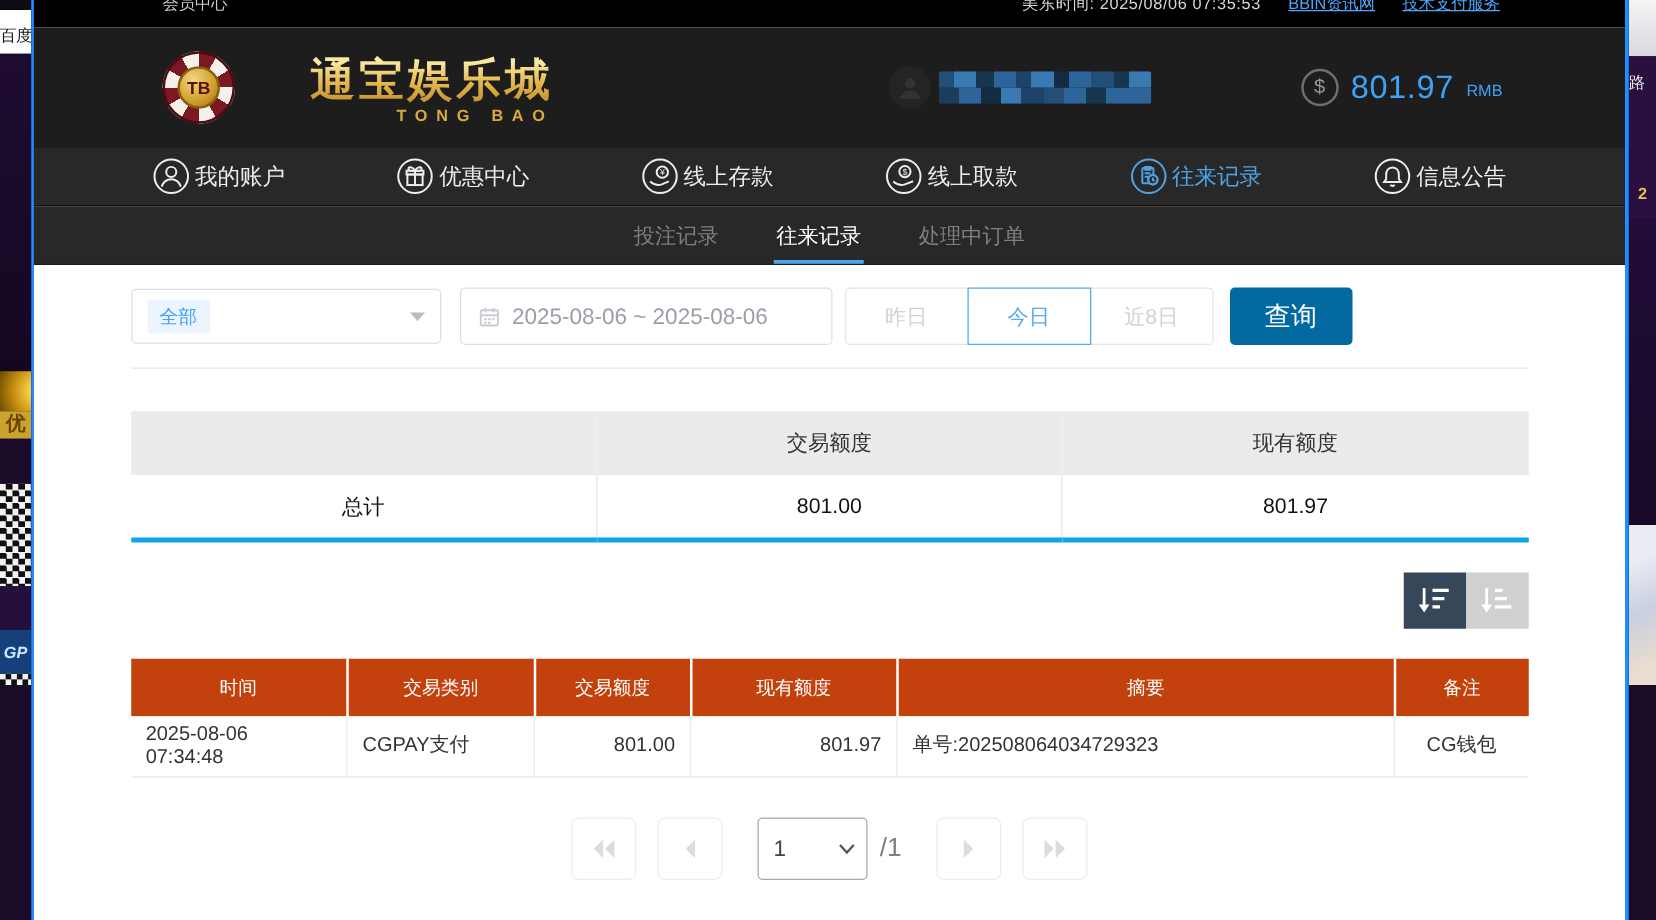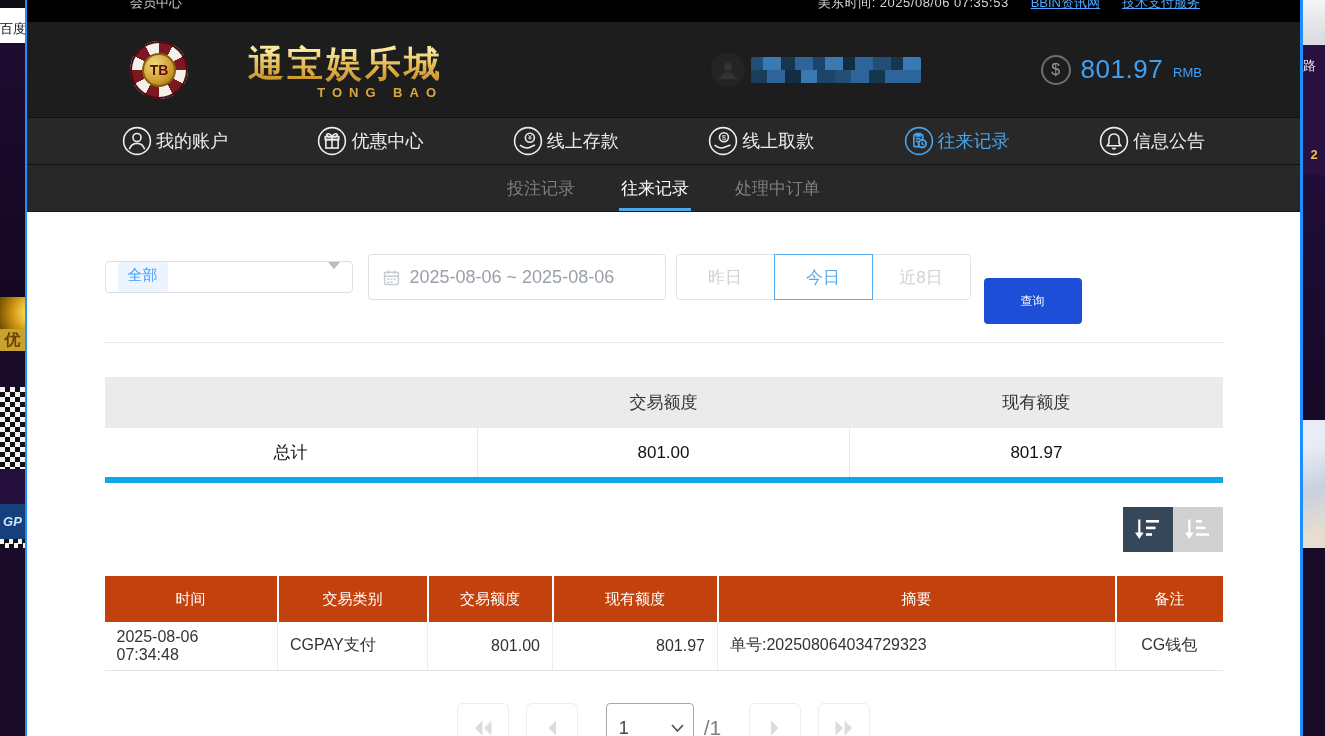--- a/index.html
+++ b/index.html
@@ -89,35 +89,35 @@
   .subtab { color:#7f7f7f; font-size:17px; display:flex; align-items:center; position:relative; cursor:pointer; padding:0 2px; }
   .subtab.active { color:#fff; }
   .subtab.active::after { content:""; position:absolute; left:0; right:0; bottom:0; height:3px; background:#4da7ea; }
 
   
   .content { background:#fff; flex:1; }
   .inner { width:1118px; margin:0 auto; }
 
   
   .filter-row { display:flex; align-items:center; margin-top:18px; padding-bottom:18px; border-bottom:1px solid #e8e8e8; }
-  .select-box { width:248px; height:32px; border:1px solid #dcdfe6; border-radius:4px; display:flex; padding:0 12px; cursor:pointer; background:#fff; }
+  .select-box { width:248px; height:44px; border:1px solid #dcdfe6; border-radius:4px; display:flex; align-items:center; padding:0 12px; cursor:pointer; background:#fff; }
   .tag { background:#ecf5ff; color:#409eff; font-size:15px; padding:4px 10px; border-radius:3px; }
   .caret { margin-left:auto; width:0; height:0; border-left:6px solid transparent; border-right:6px solid transparent; border-top:7px solid #b8bcc4; }
   .date-box { width:298px; height:46px; border:1px solid #dcdfe6; border-radius:4px; display:flex; align-items:center; gap:10px; padding:0 14px; margin-left:15px; color:#9aa0a8; font-size:18px; cursor:pointer; background:#fff; }
   .quick-group { display:flex; margin-left:10px; }
   .quick-btn { width:99px; height:46px; background:#fff; border:1px solid #e4e4e4; color:#d2d2d2; font-size:17px; cursor:pointer; margin-left:-1px; }
   .quick-btn:first-child { border-radius:4px 0 0 4px; margin-left:0; }
   .quick-btn:last-child { border-radius:0 4px 4px 0; }
   .quick-btn.active { border:1px solid #55aaee; color:#55aaee; position:relative; z-index:1; }
-  .search-btn { width:98px; height:46px; margin-left:13px; background:#1d4ed8; border:none; border-radius:4px; color:#fff; font-size:12px; cursor:pointer;margin-top:48px; }
+  .search-btn { width:98px; height:46px; margin-left:13px; background:#0369a1; border:none; border-radius:4px; color:#fff; font-size:21px; cursor:pointer; }
 
   
   .summary { width:100%; border-collapse:collapse; margin-top:34px; table-layout:fixed; }
   .summary thead td { background:#ebebeb; height:51px; text-align:center; font-size:17px; color:#333; }
-  .summary tbody td { height:52px; text-align:center; font-size:17px; color:#111; border-right:1px solid #e8e8e8; border-bottom:6px solid #0ea5e9; background:#fff; }
+  .summary tbody td { height:52px; text-align:center; font-size:17px; color:#111; border-right:1px solid #e8e8e8; border-bottom:4px solid #0ea5e9; background:#fff; }
   .summary tbody td:last-child { border-right:none; }
 
   
   .sort-row { display:flex; justify-content:flex-end; margin-top:24px; }
   .sort-btn { width:50px; height:45px; display:flex; align-items:center; justify-content:center; border:none; cursor:pointer; }
   .sort-btn.desc { background:#36475a; }
   .sort-btn.asc { background:#d0d0d0; }
 
   
   .records { width:100%; border-collapse:collapse; margin-top:24px; table-layout:fixed; }

